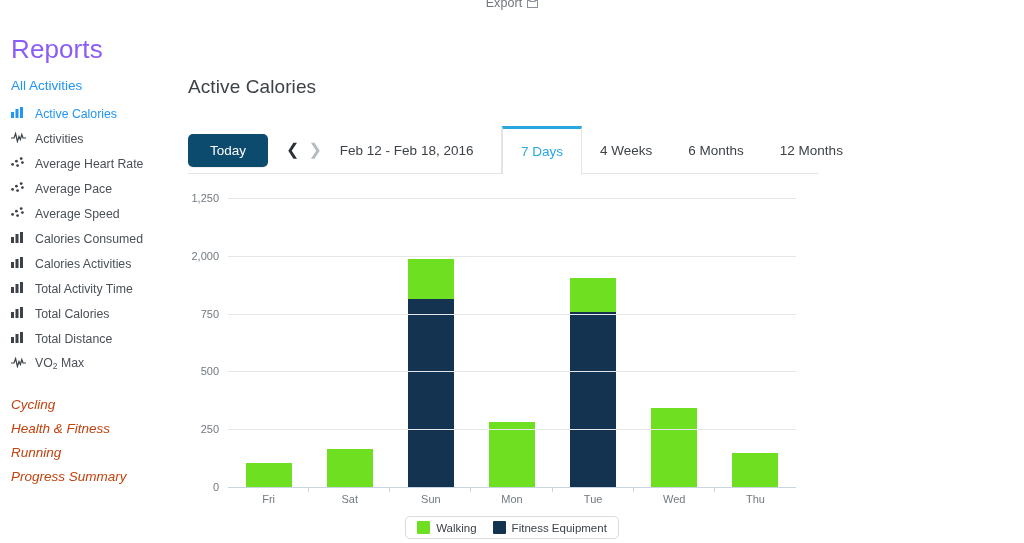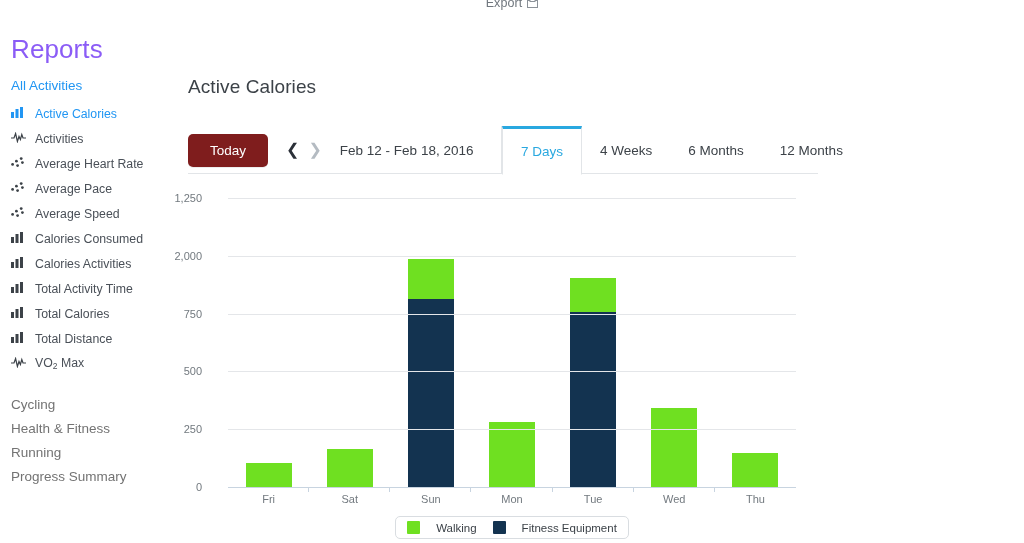--- a/index.html
+++ b/index.html
@@ -73,25 +73,26 @@
   .side-item .ico {
     width: 17px;
     height: 13px;
     margin-right: 7px;
     flex: 0 0 17px;
     line-height: 0;
   }
   .side-item.active { color: #2196f3; }
   .side-section {
     font-size: 13.5px;
-    color: #737373;
+    color: #c2410c;
     height: 24px;
     line-height: 24px;
     padding-left: 11px;
     cursor: pointer;
+    font-style: italic;
   }
   .side-sections { margin-top: 17px; }
   .side-sections .side-section { margin-bottom: 0px; height: 24px; }
   .sub { font-size: 8.5px; vertical-align: -2px; }
 
   
   .main {
     position: absolute;
     left: 188px;
     top: 76px;
@@ -115,21 +116,21 @@
   }
   .range-box {
     height: 48px;
     display: flex;
     align-items: center;
     border-right: 1px solid #e2e5e8;
     padding-right: 14px;
     min-width: 314px;
   }
   .today-btn {
-    background: #7f1d1d;
+    background: #0c4a6e;
     color: #ffffff;
     border: none;
     border-radius: 5px;
     font-size: 13.5px;
     font-family: inherit;
     padding: 9px 22px;
     cursor: pointer;
     box-shadow: 0 1px 0 rgba(0,0,0,.07);
   }
   .nav-arrows {
@@ -196,21 +197,21 @@
     position: absolute;
     left: 0;
     right: 0;
     height: 1px;
     background: #e4e6e9;
   }
   .gridline.base { background: #c8d4e0; }
   .ytick {
     position: absolute;
     right: 100%;
-    margin-right: 26px;
+    margin-right: 9px;
     transform: translateY(-50%);
     font-size: 11px;
     color: #72797f;
     white-space: nowrap;
   }
   .bars {
     position: absolute;
     left: 0;
     right: 0;
     bottom: 0;
@@ -271,21 +272,21 @@
     align-items: center;
     gap: 16px;
     border: 1px solid #d9dde1;
     border-radius: 5px;
     padding: 4px 11px;
     background: #fff;
   }
   .legend-item {
     display: inline-flex;
     align-items: center;
-    gap: 16px;
+    gap: 6px;
     font-size: 11.5px;
     color: #3c4248;
     cursor: pointer;
   }
   .swatch { width: 13px; height: 13px; display: inline-block; border-radius: 1px; }
   .swatch.walking { background: #6fe021; }
   .swatch.equip { background: #133350; }
 </style>
 </head>
 <body>

